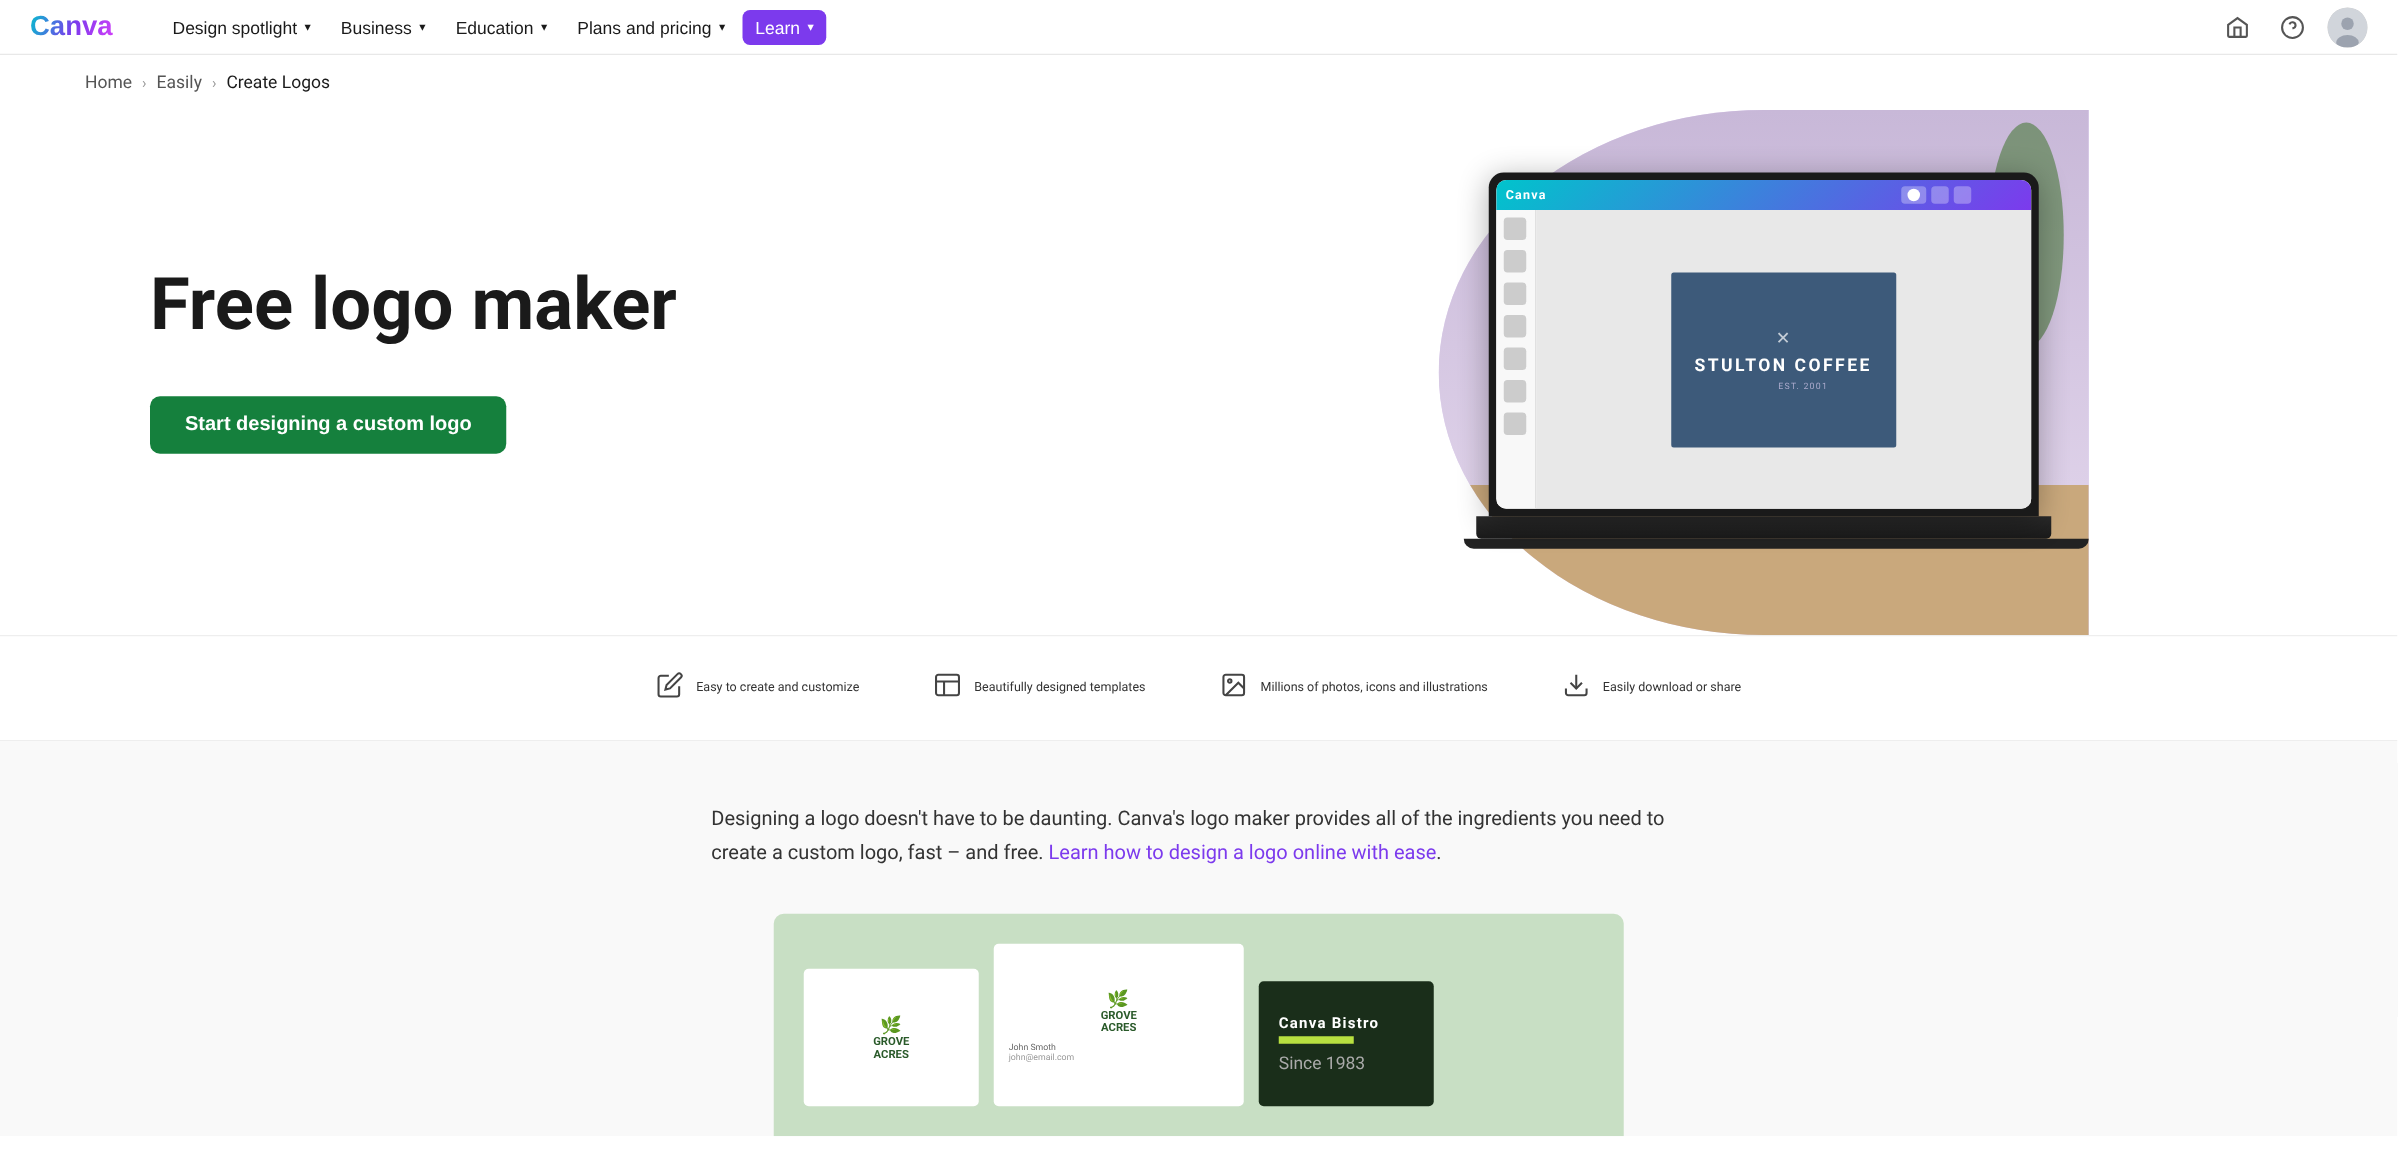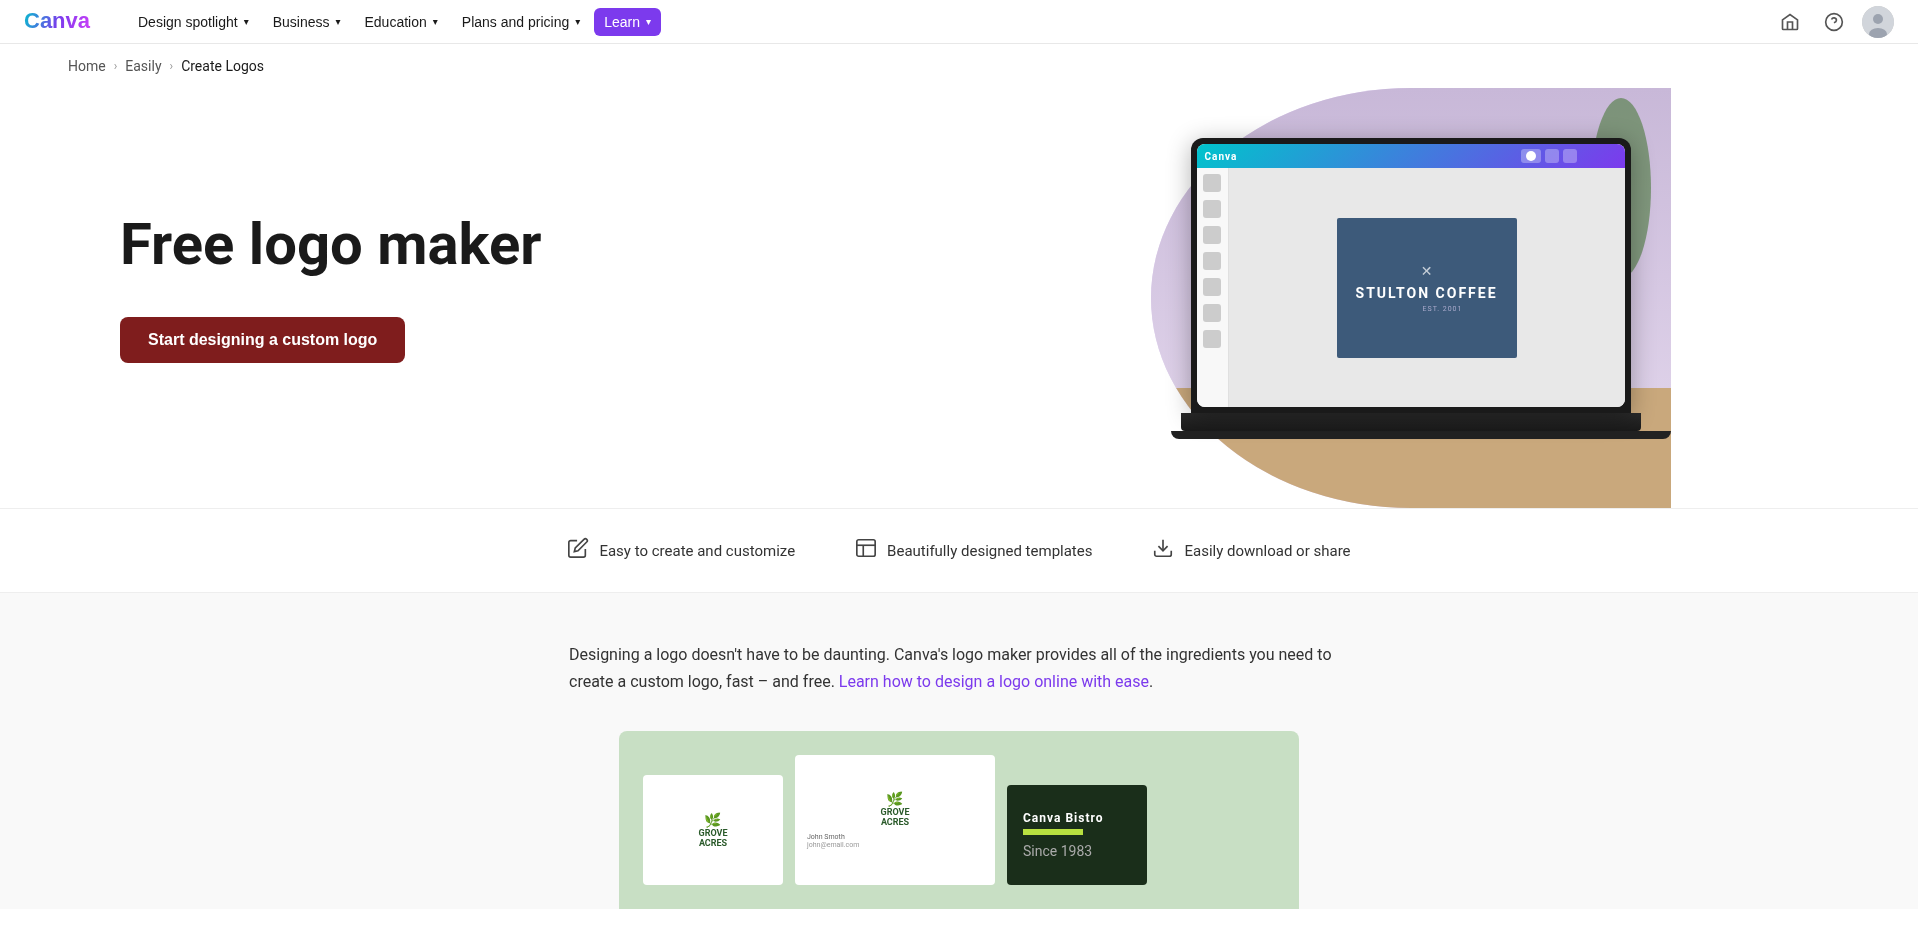--- a/index.html
+++ b/index.html
@@ -52,21 +52,21 @@
       padding: 40px 120px 60px 120px;
       min-height: 420px; position: relative; overflow: hidden;
     }
     .hero-content { flex: 1; max-width: 560px; }
     .hero-title {
       font-size: 58px; font-weight: 700; line-height: 1.1;
       color: #1a1a1a; margin-bottom: 40px;
     }
     .cta-btn {
       display: inline-block; padding: 14px 28px;
-      background: #7f1d1d; color: #fff; border: none;
+      background: #15803d; color: #fff; border: none;
       border-radius: 8px; font-size: 16px; font-weight: 600;
       cursor: pointer; text-decoration: none;
     }
 
     
     .hero-image {
       position: absolute; right: 0; top: 0; bottom: 0;
       width: 55%; display: flex; align-items: center; justify-content: center;
     }
     .laptop-wrapper {
@@ -136,21 +136,21 @@
     }
 
     
     .features-bar {
       display: flex; align-items: center; justify-content: center;
       padding: 28px 120px; gap: 60px;
       border-top: 1px solid #eee; border-bottom: 1px solid #eee;
     }
     .feature-item {
       display: flex; align-items: center; gap: 10px;
-      font-size: 15px; color: #333;
+      font-size: 10px; color: #333;
     }
     .feature-icon { font-size: 20px; color: #444; }
 
     
     .content-section {
       background: #f9f9f9; padding: 48px 120px 0 120px;
     }
     .content-desc {
       max-width: 780px; margin: 0 auto 36px auto;
       font-size: 16px; line-height: 1.7; color: #333;
@@ -339,20 +339,30 @@
           <rect x="2" y="3" width="20" height="18" rx="2"></rect>
           <line x1="2" y1="9" x2="22" y2="9"></line>
           <line x1="9" y1="21" x2="9" y2="9"></line>
         </svg>
     </span>
     <span>Beautifully designed templates</span>
   </div>
   <div class="feature-item">
     <span class="feature-icon">
       <svg width="22" height="22" viewBox="0 0 24 24" fill="none" stroke="#444" stroke-width="1.8">
+          <rect x="3" y="3" width="18" height="18" rx="2"></rect>
+          <circle cx="8.5" cy="8.5" r="1.5"></circle>
+          <polyline points="21 15 16 10 5 21"></polyline>
+        </svg>
+    </span>
+    <span>Millions of photos, icons and illustrations</span>
+  </div>
+  <div class="feature-item">
+    <span class="feature-icon">
+      <svg width="22" height="22" viewBox="0 0 24 24" fill="none" stroke="#444" stroke-width="1.8">
           <path d="M21 15v4a2 2 0 01-2 2H5a2 2 0 01-2-2v-4"></path>
           <polyline points="7 10 12 15 17 10"></polyline>
           <line x1="12" y1="15" x2="12" y2="3"></line>
         </svg>
     </span>
     <span>Easily download or share</span>
   </div>
 </div>
 
 <section class="content-section">

